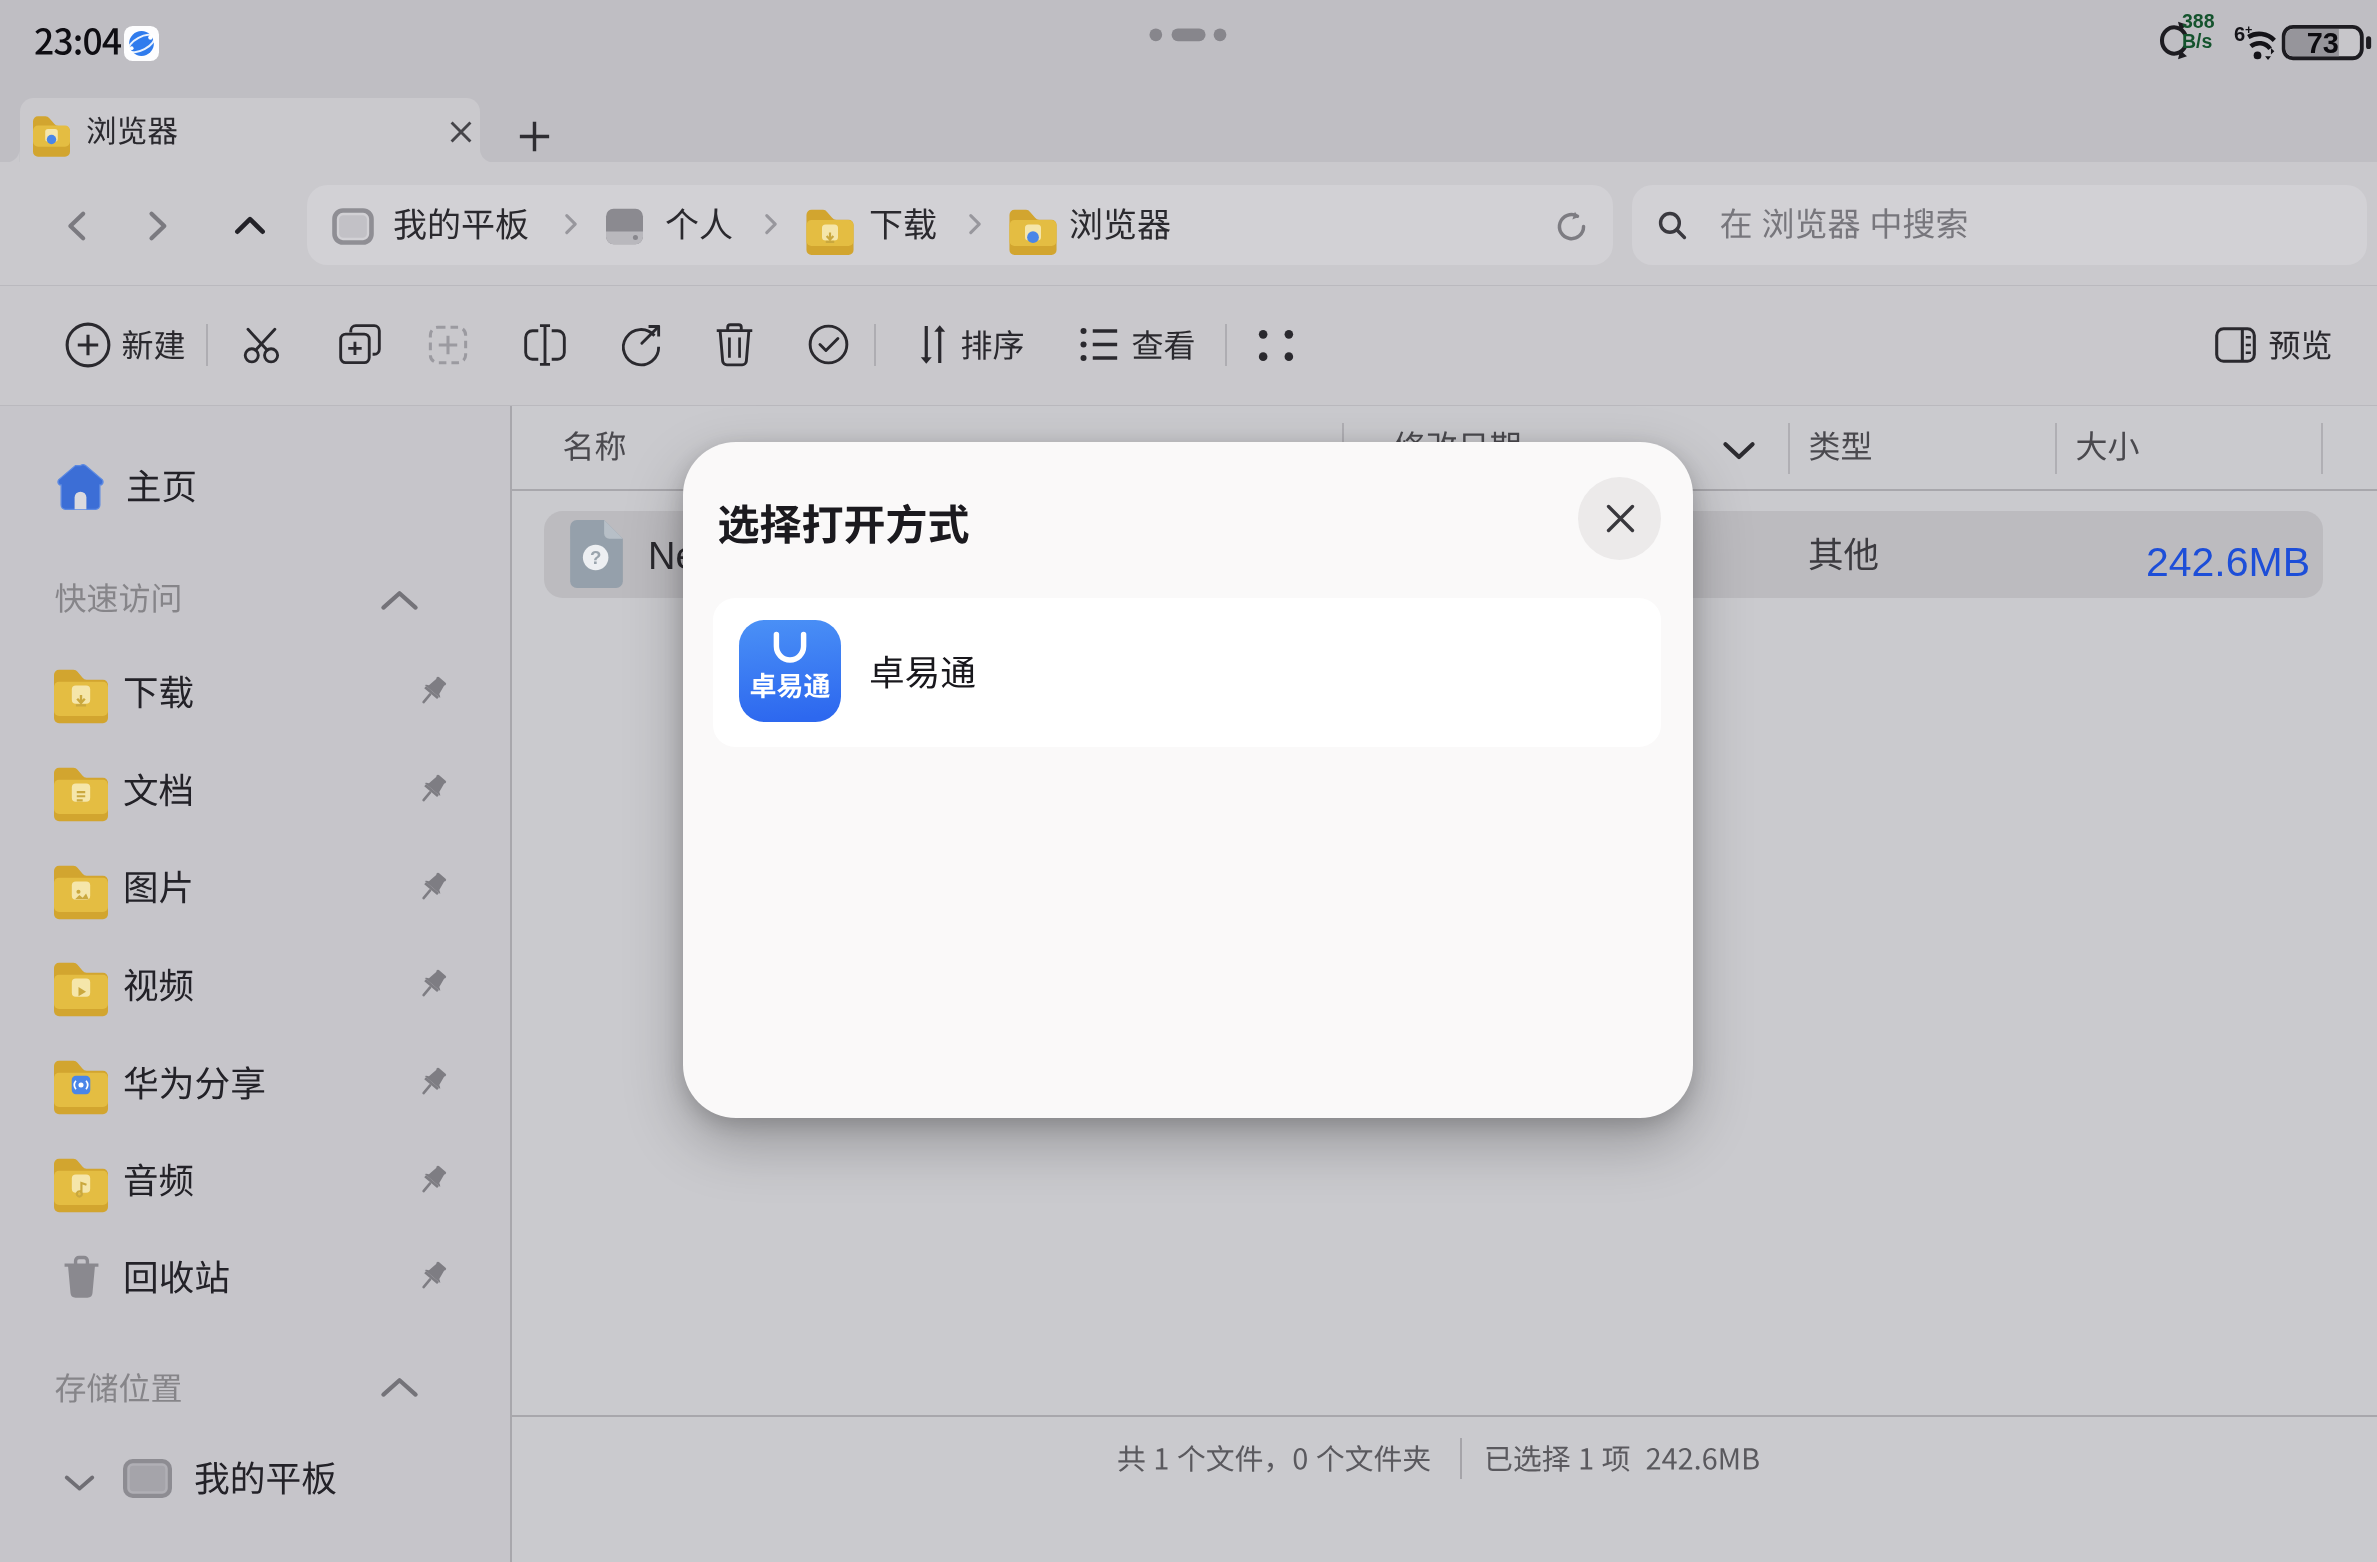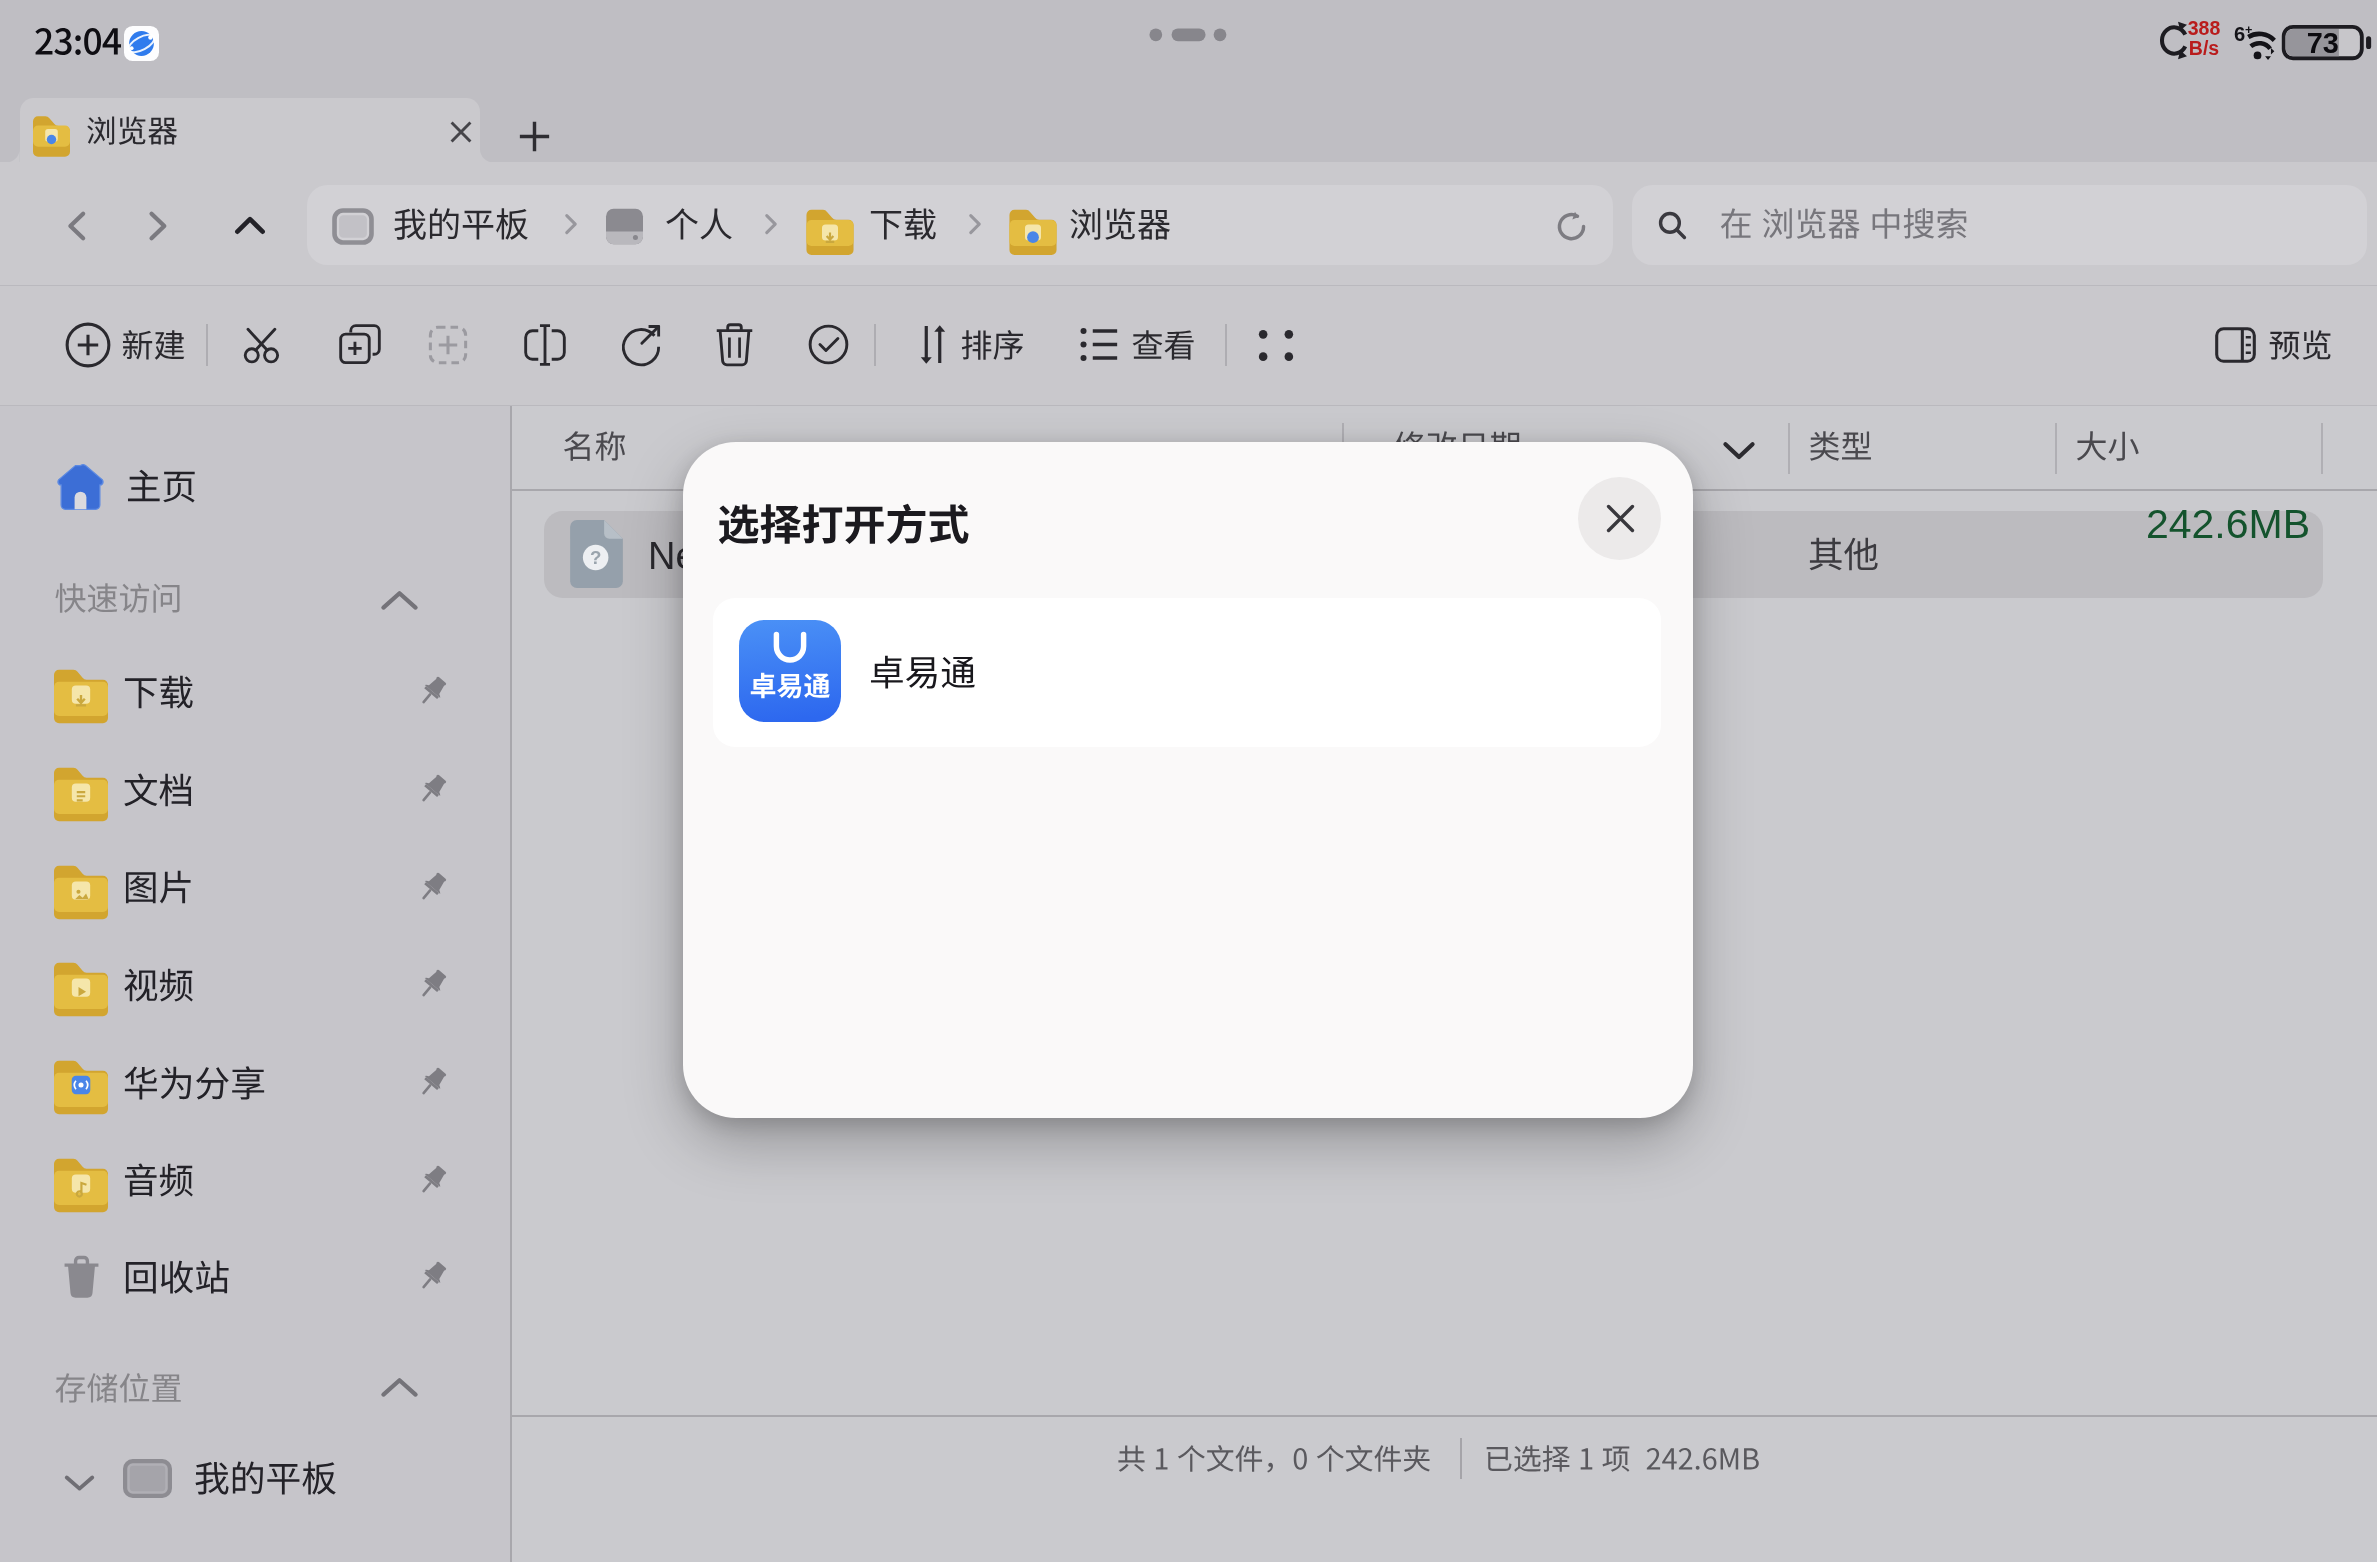--- a/index.html
+++ b/index.html
@@ -25,21 +25,21 @@
 <svg style="position:absolute;left:1145px;top:28px;overflow:visible" width="82" height="15.3" viewBox="0 0 96 18">
     <circle cx="12.5" cy="8" r="7.5" fill="#87868c"></circle>
     <rect x="31" y="0.5" width="40" height="15" rx="7.5" fill="#87868c"></rect>
     <circle cx="88" cy="8" r="7.5" fill="#87868c"></circle>
   </svg>
 <svg style="position:absolute;left:2161px;top:21px;overflow:visible" width="29" height="39" viewBox="0 0 34 46">
     <path d="M28.5 16 A 14.5 15.5 0 1 0 28.5 30" stroke="#1d1c21" stroke-width="4.8" fill="none"></path>
     <path d="M20 1 L 30.5 4.5 L 22.5 11.5 Z" fill="#1d1c21"></path>
     <path d="M20 45 L 30.5 41.5 L 22.5 34.5 Z" fill="#1d1c21"></path>
   </svg>
-<div style="position:absolute;left:2182px;top:19px;width:44px;text-align:center;font:700 19.5px/19.5px 'Liberation Sans',sans-serif;color:#b91c1c">388<br>B/s</div>
+<div style="position:absolute;left:2182px;top:12px;width:44px;text-align:left;font:700 19.5px/19.5px 'Liberation Sans',sans-serif;color:#14532d">388<br>B/s</div>
 <svg style="position:absolute;left:2234px;top:24px;overflow:visible" width="42" height="36" viewBox="0 0 50 42">
     <text x="0" y="20" font-family="Liberation Sans" font-size="24" font-weight="700" fill="#141318">6</text>
     <text x="13" y="11" font-family="Liberation Sans" font-size="15" font-weight="700" fill="#141318">+</text>
     <path d="M17 15 A 25 25 0 0 1 48 19" stroke="#141318" stroke-width="5.4" fill="none"></path>
     <path d="M20 26 A 16 16 0 0 1 43 29" stroke="#141318" stroke-width="5.4" fill="none"></path>
     <circle cx="28" cy="37" r="4.6" fill="#141318"></circle>
     <path d="M37 38 l7 0 l-3.5 4.5 z M44 36 l0 -8 l4 4 z" fill="#141318"></path>
   </svg>
 <svg style="position:absolute;left:2282px;top:24.6px;overflow:visible" width="90" height="36" viewBox="0 0 106 42">
     <rect x="2" y="2" width="92" height="37" rx="11" fill="#c7c6ca" stroke="#1d1c21" stroke-width="4.5"></rect>
@@ -479,21 +479,21 @@
     <circle cx="30" cy="44" r="15" fill="#edeff2"></circle>
     <text x="30" y="52" text-anchor="middle" font-family="Liberation Sans" font-size="22" font-weight="700" fill="#9aa4ad">?</text>
   </svg>
 <div style="position:absolute;left:648px;top:535px;font:400 38px/42px 'Liberation Sans',sans-serif;color:#2a292e">Ne</div>
 <svg class="t" style="left:1808px;top:536px" width="71" height="36" viewBox="0 0 84 42" fill="#3c3b40">
     <g transform="translate(0 37.0) scale(0.0420 -0.0420)">
       <use href="#r5176" x="0"></use>
       <use href="#r4ed6" x="1000"></use>
     </g>
   </svg>
-<div style="position:absolute;left:2310px;top:504px;font:400 41px/41px 'Liberation Sans',sans-serif;color:#14532d;transform:translateX(-100%)">242.6MB</div>
+<div style="position:absolute;left:2310px;top:542px;font:400 41px/41px 'Liberation Sans',sans-serif;color:#1d4ed8;transform:translateX(-100%)">242.6MB</div>
 <div style="position:absolute;left:511px;top:1415px;width:1866px;height:1.7px;background:#a8a7ac"></div>
 <svg class="t" style="left:1117px;top:1444px" width="314" height="29" viewBox="0 0 370 34" fill="#5a595e">
     <g transform="translate(0 29.9) scale(0.0340 -0.0340)">
       <use href="#r5171" x="0"></use>
       <use href="#r31" x="1260"></use>
       <use href="#r4e2a" x="2075"></use>
       <use href="#r6587" x="3075"></use>
       <use href="#r4ef6" x="4075"></use>
       <use href="#rff0c" x="5075"></use>
       <use href="#r30" x="6075"></use>

